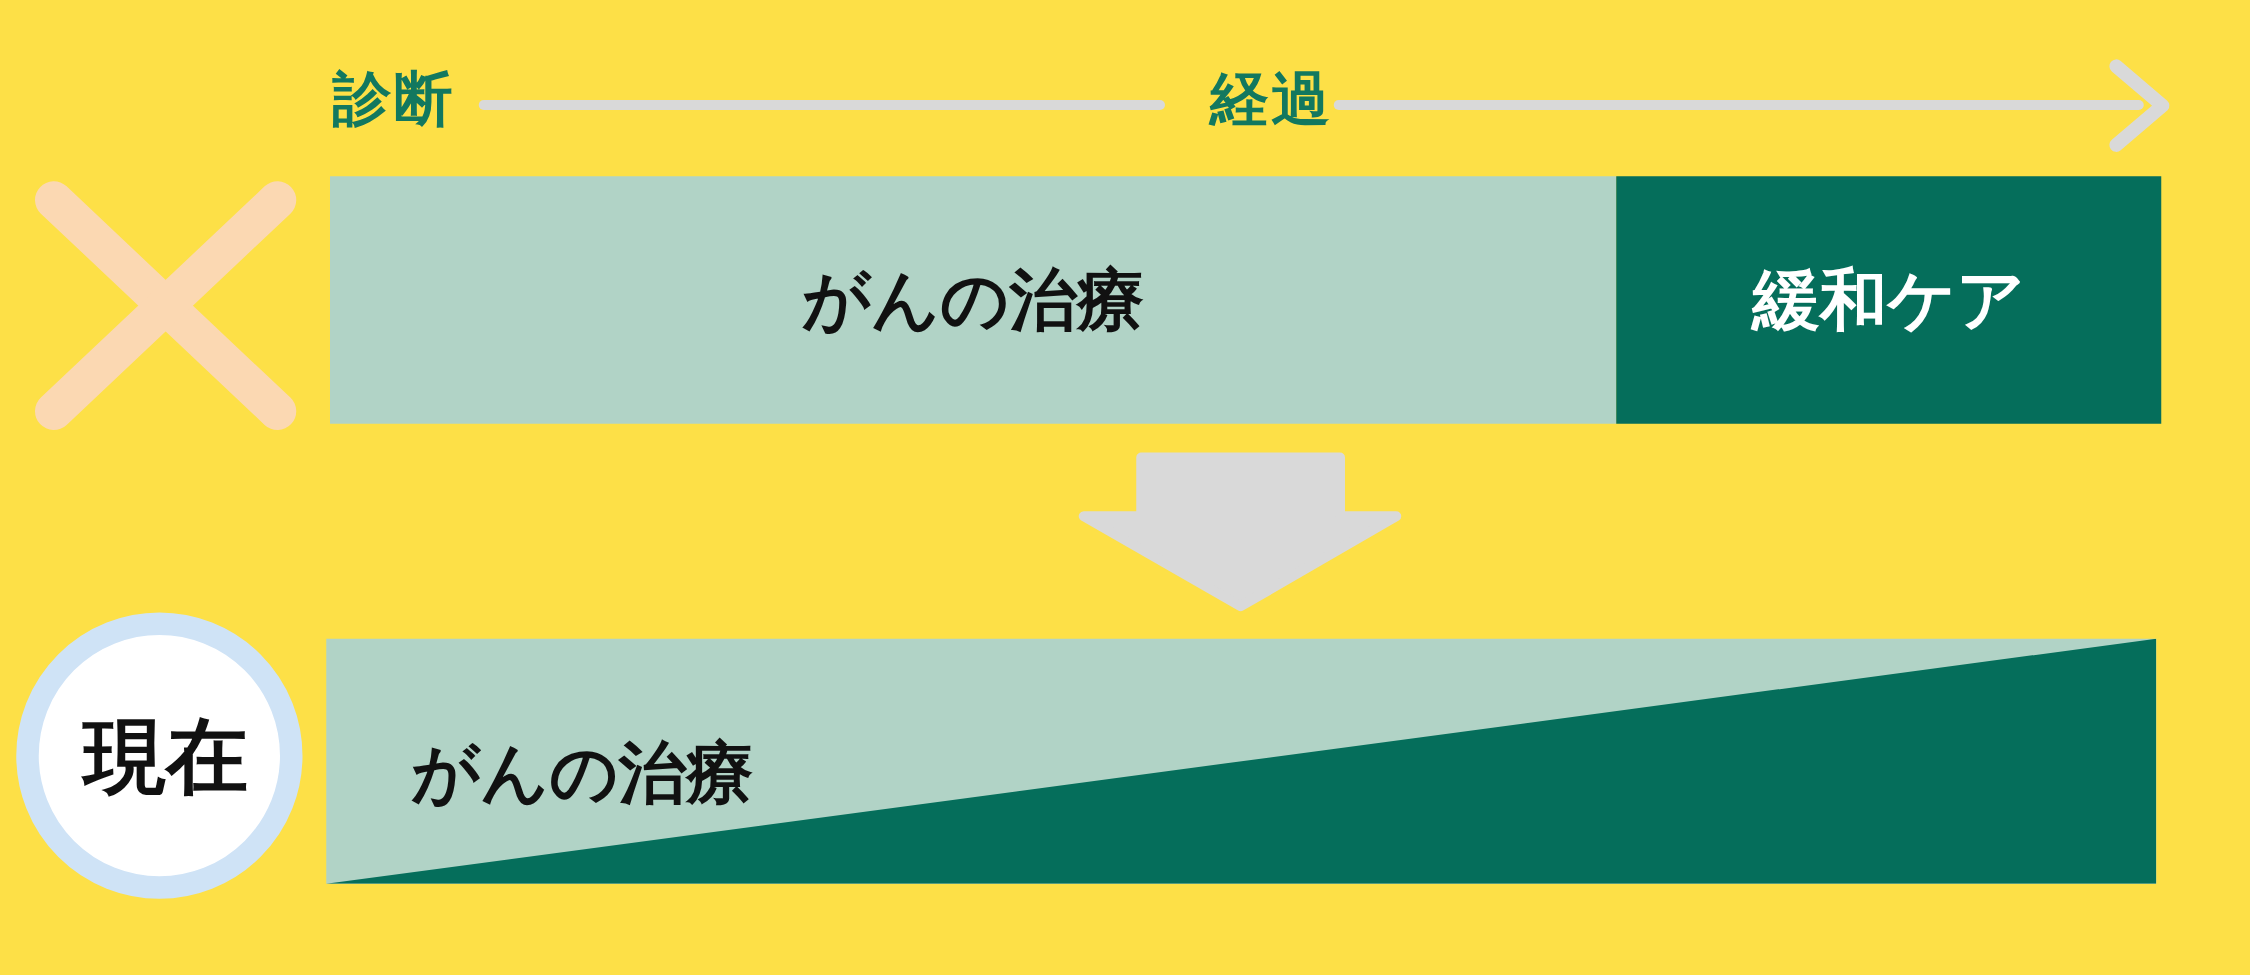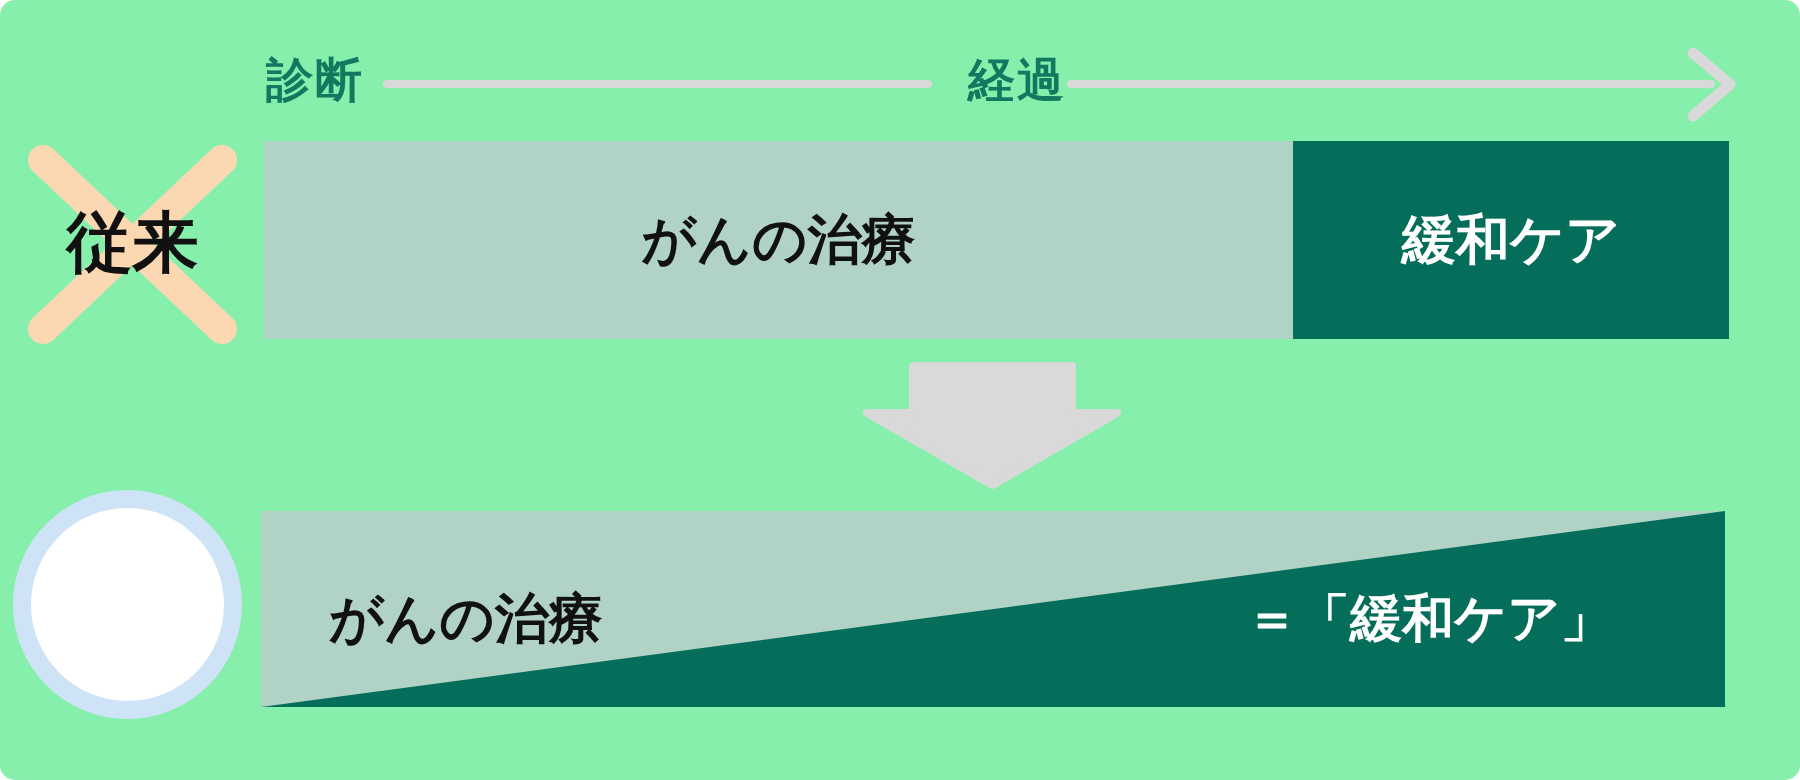--- a/index.html
+++ b/index.html
@@ -1,24 +1,23 @@
 <!DOCTYPE html>
 <html style="--sage: #b1d3c6; --dark-green: #056e5b; --label-green: #12785f; --gray: #d9d9d9; --peach: #fbd8b2; --light-blue: #cfe3f6; --text-black: #111111;"><head>
 <meta charset="utf-8">
 <style>
   html, body { margin: 0; padding: 0; background: #ffffff; }
   #canvas {
     position: relative;
     width: 1800px;
     height: 780px;
-    background: #86efac;
+    background: #fde047;
     overflow: hidden;
     font-family: "DejaVu Sans", sans-serif;
     font-weight: bold;
-    border-radius: 15px;
   }
 
   
   .tl-label {
     position: absolute;
     top: 52px;
     font-size: 47px;
     line-height: 56px;
     color: var(--label-green, #12785f);
     letter-spacing: 2px;
@@ -151,40 +150,39 @@
   <div class="tl-label" id="progress-label">経過</div>
   <div class="tl-line" id="tl-line-2"></div>
   <svg id="arrow-head-svg" width="60" height="80" viewBox="0 0 60 80">
     <polyline points="8,8 45,39.5 8,71"></polyline>
   </svg>
 
   <svg id="x-mark-svg" width="225" height="215" viewBox="0 0 225 215">
     <line x1="23" y1="23" x2="202" y2="192"></line>
     <line x1="202" y1="23" x2="23" y2="192"></line>
   </svg>
-  <div class="row-label" id="conventional-label">従来</div>
 
   <div id="band1">
     <div id="band1-light">
       <span class="band-text">がんの治療</span>
     </div>
     <div id="band1-dark">
       <span class="band-text inverse">緩和ケア</span>
     </div>
   </div>
 
   <svg id="down-arrow-svg" width="265" height="132" viewBox="0 0 265 132">
     <polygon points="53,6 212,6 212,53 257,53 132.5,125 7,53 53,53"></polygon>
   </svg>
 
   <div id="current-ring"></div>
+  <div class="row-label" id="current-label">現在</div>
 
   <div id="band2">
     <svg id="band2-wedge-svg" width="1464" height="196" viewBox="0 0 1464 196">
       <polygon points="0,196 1464,0 1464,196"></polygon>
     </svg>
     <div id="band2-treatment">がんの治療</div>
     <div id="band2-palliative">
-      <div class="line2">＝「緩和ケア」</div>
     </div>
   </div>
 
 </div>
 
 </body></html>

